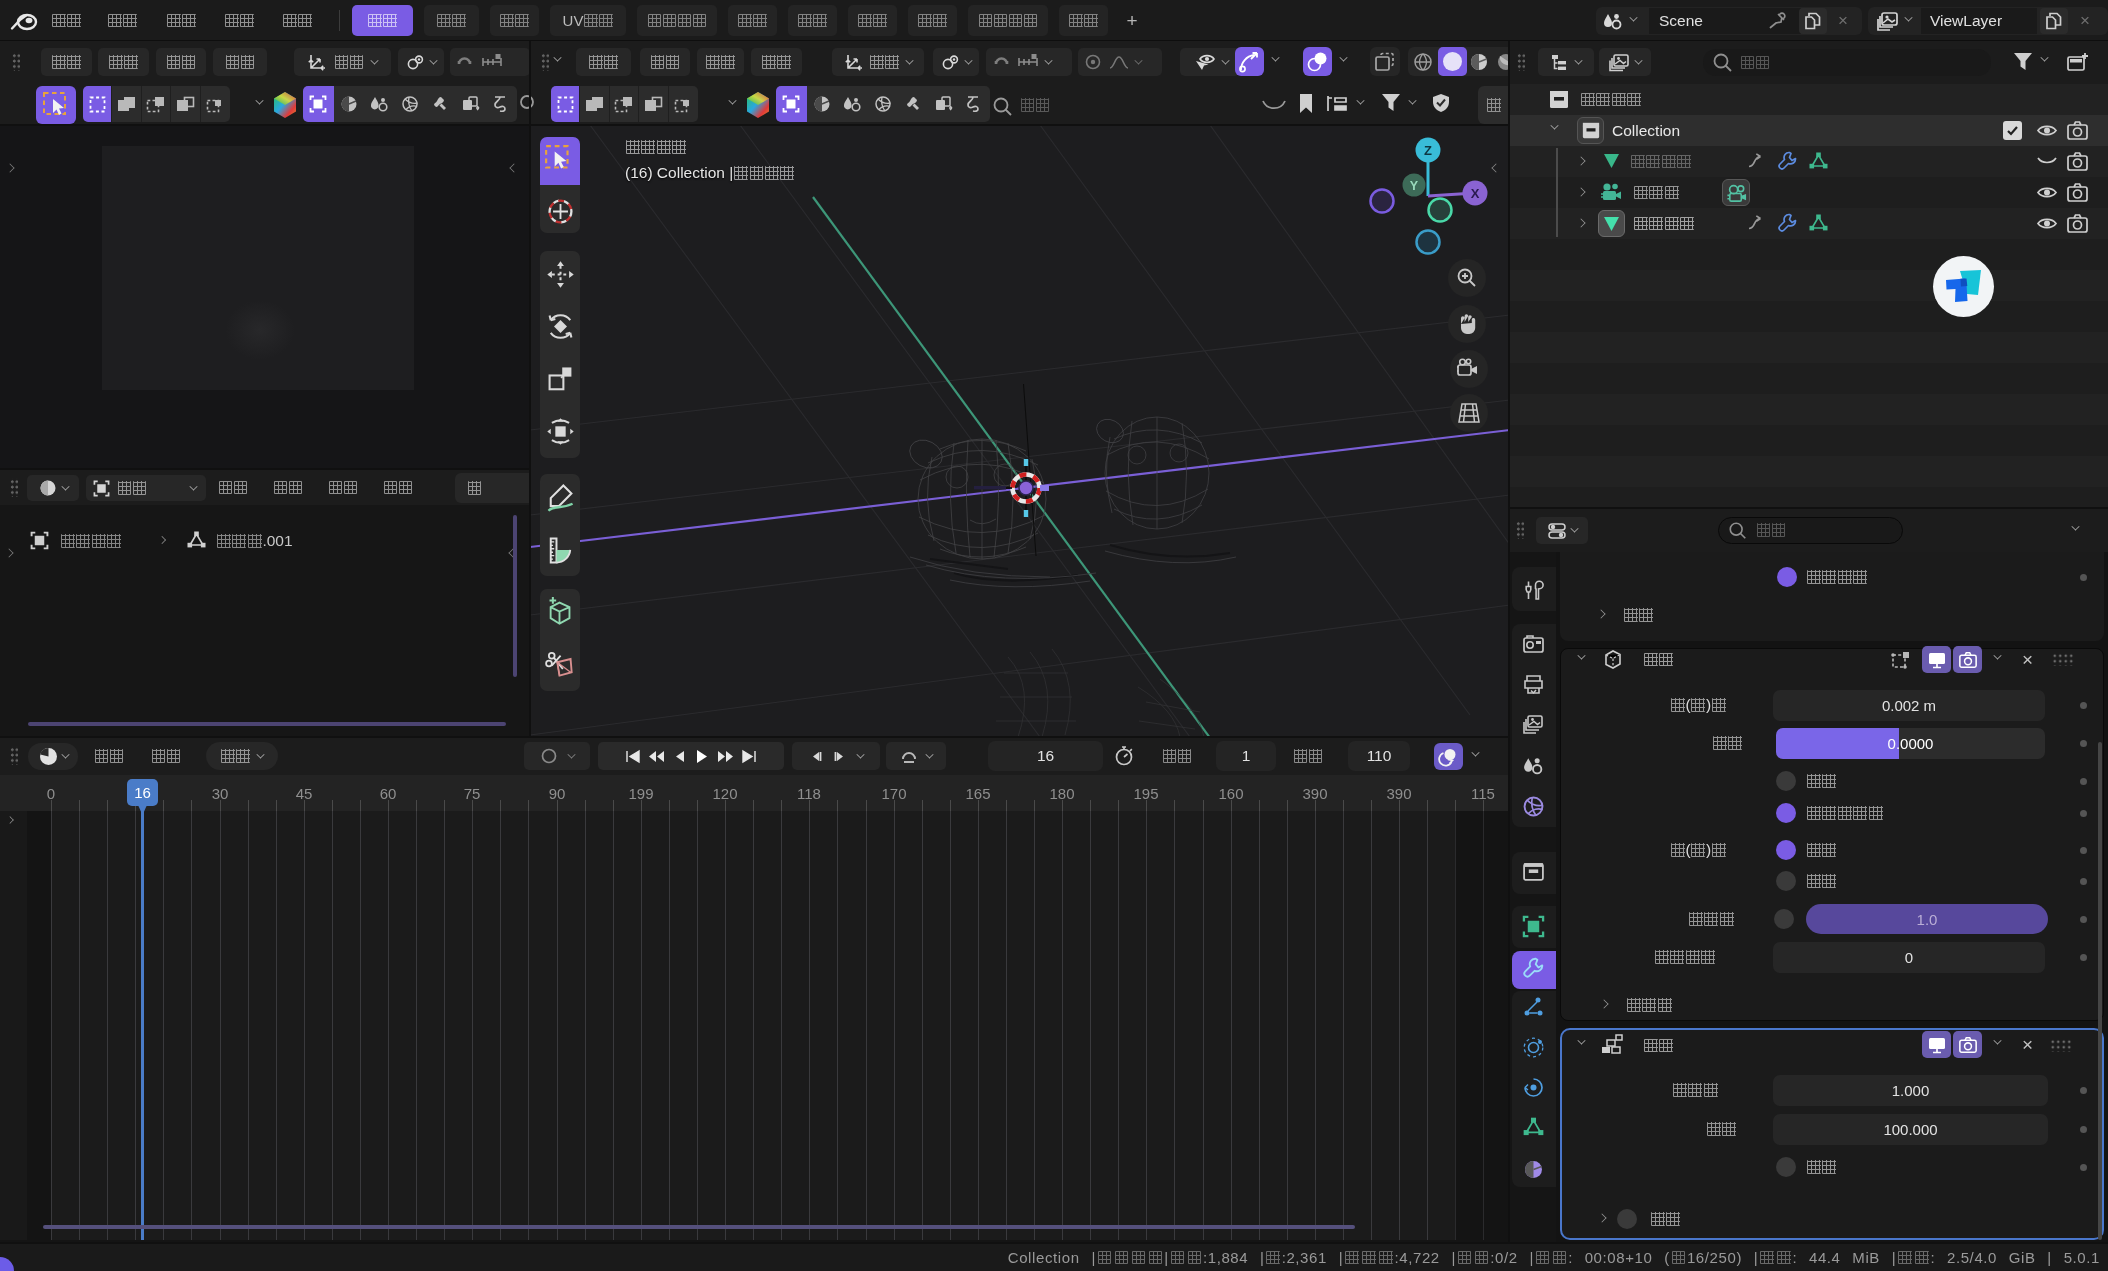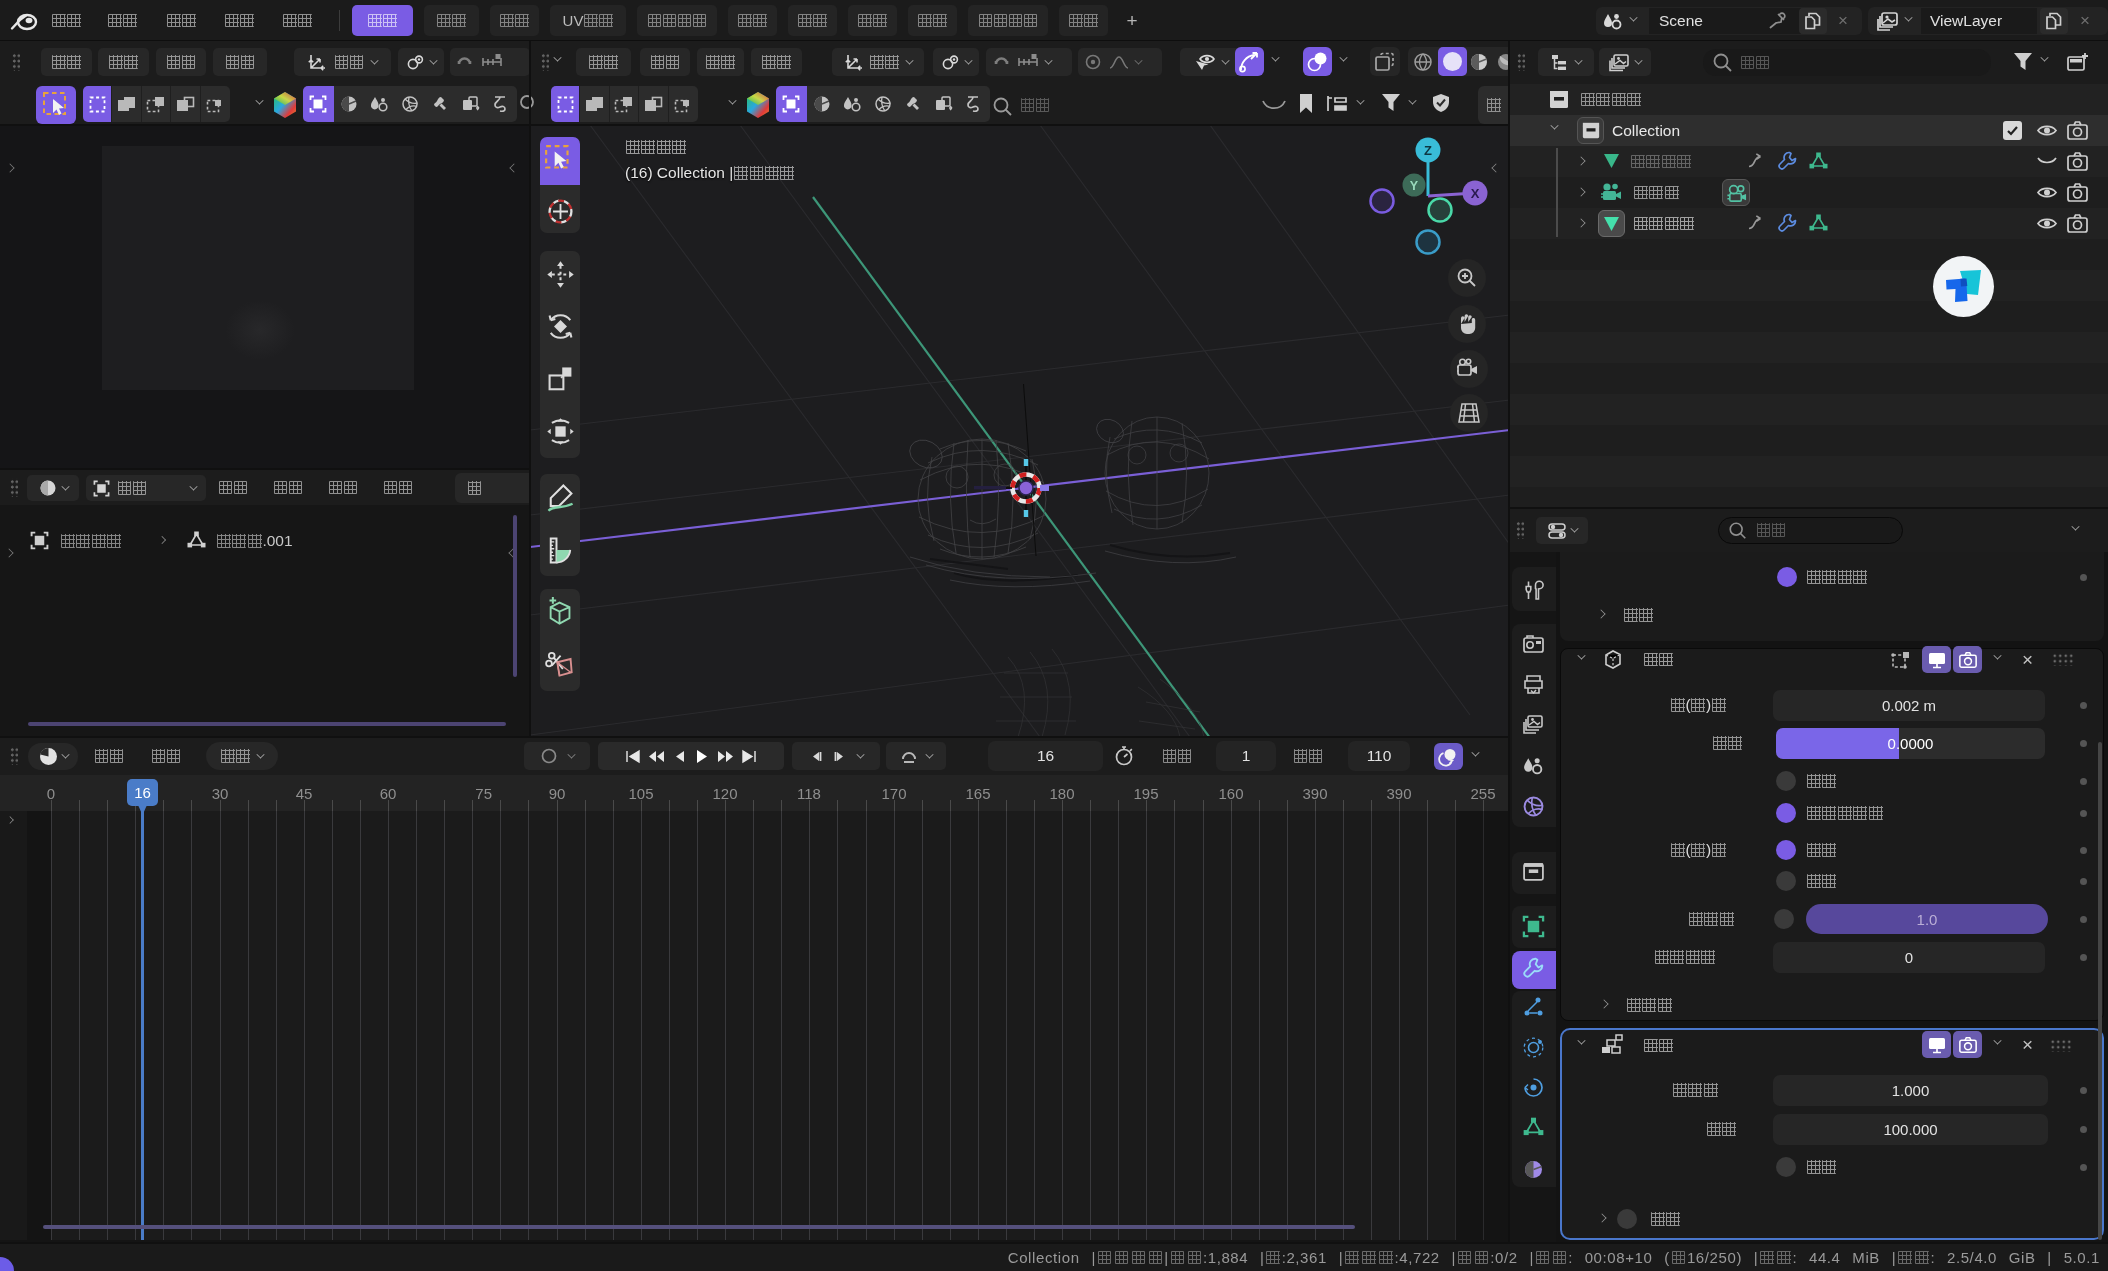--- a/index.html
+++ b/index.html
@@ -1269,33 +1269,33 @@
 <svg class="ab" style="left:1438px;top:746px" width="21" height="21" viewBox="0 0 21 21">
     <circle cx="12" cy="8.5" r="5.5" fill="#f2f2f2"></circle>
     <path d="M5.5 7 a 6.5 6.5 0 1 0 8 9" fill="none" stroke="#f2f2f2" stroke-width="1.8"></path>
     <path d="M10 13.5 l4.5 1 l-3 3" fill="none" stroke="#f2f2f2" stroke-width="1.6"></path>
   </svg>
 <span class="cv ab" style="left:1472px;top:753px"></span>
 <div class="ab" style="left:31px;top:785px;width:40px;height:16px;color:#8f8f8f;font-size:15px;text-align:center">0</div>
 <div class="ab" style="left:200px;top:785px;width:40px;height:16px;color:#8f8f8f;font-size:15px;text-align:center">30</div>
 <div class="ab" style="left:284px;top:785px;width:40px;height:16px;color:#8f8f8f;font-size:15px;text-align:center">45</div>
 <div class="ab" style="left:368px;top:785px;width:40px;height:16px;color:#8f8f8f;font-size:15px;text-align:center">60</div>
-<div class="ab" style="left:452px;top:785px;width:40px;height:16px;color:#8f8f8f;font-size:15px;text-align:right">75</div>
+<div class="ab" style="left:452px;top:785px;width:40px;height:16px;color:#8f8f8f;font-size:15px;text-align:center">75</div>
 <div class="ab" style="left:537px;top:785px;width:40px;height:16px;color:#8f8f8f;font-size:15px;text-align:center">90</div>
-<div class="ab" style="left:621px;top:785px;width:40px;height:16px;color:#8f8f8f;font-size:15px;text-align:center">105</div>
+<div class="ab" style="left:621px;top:785px;width:40px;height:16px;color:#8f8f8f;font-size:15px;text-align:center">199</div>
 <div class="ab" style="left:705px;top:785px;width:40px;height:16px;color:#8f8f8f;font-size:15px;text-align:center">120</div>
 <div class="ab" style="left:789px;top:785px;width:40px;height:16px;color:#8f8f8f;font-size:15px;text-align:center">118</div>
 <div class="ab" style="left:874px;top:785px;width:40px;height:16px;color:#8f8f8f;font-size:15px;text-align:center">170</div>
 <div class="ab" style="left:958px;top:785px;width:40px;height:16px;color:#8f8f8f;font-size:15px;text-align:center">165</div>
 <div class="ab" style="left:1042px;top:785px;width:40px;height:16px;color:#8f8f8f;font-size:15px;text-align:center">180</div>
 <div class="ab" style="left:1126px;top:785px;width:40px;height:16px;color:#8f8f8f;font-size:15px;text-align:center">195</div>
 <div class="ab" style="left:1211px;top:785px;width:40px;height:16px;color:#8f8f8f;font-size:15px;text-align:center">160</div>
 <div class="ab" style="left:1295px;top:785px;width:40px;height:16px;color:#8f8f8f;font-size:15px;text-align:center">390</div>
 <div class="ab" style="left:1379px;top:785px;width:40px;height:16px;color:#8f8f8f;font-size:15px;text-align:center">390</div>
-<div class="ab" style="left:1463px;top:785px;width:40px;height:16px;color:#8f8f8f;font-size:15px;text-align:center">255</div>
+<div class="ab" style="left:1463px;top:785px;width:40px;height:16px;color:#8f8f8f;font-size:15px;text-align:center">115</div>
 <div class="ab" style="left:51.0px;top:800px;width:1px;height:11px;background:#4a4a4a"></div>
 <div class="ab" style="left:79.1px;top:800px;width:1px;height:11px;background:#4a4a4a"></div>
 <div class="ab" style="left:107.2px;top:800px;width:1px;height:11px;background:#4a4a4a"></div>
 <div class="ab" style="left:135.3px;top:800px;width:1px;height:11px;background:#4a4a4a"></div>
 <div class="ab" style="left:163.3px;top:800px;width:1px;height:11px;background:#4a4a4a"></div>
 <div class="ab" style="left:191.4px;top:800px;width:1px;height:11px;background:#4a4a4a"></div>
 <div class="ab" style="left:219.5px;top:800px;width:1px;height:11px;background:#4a4a4a"></div>
 <div class="ab" style="left:247.6px;top:800px;width:1px;height:11px;background:#4a4a4a"></div>
 <div class="ab" style="left:275.7px;top:800px;width:1px;height:11px;background:#4a4a4a"></div>
 <div class="ab" style="left:303.8px;top:800px;width:1px;height:11px;background:#4a4a4a"></div>

